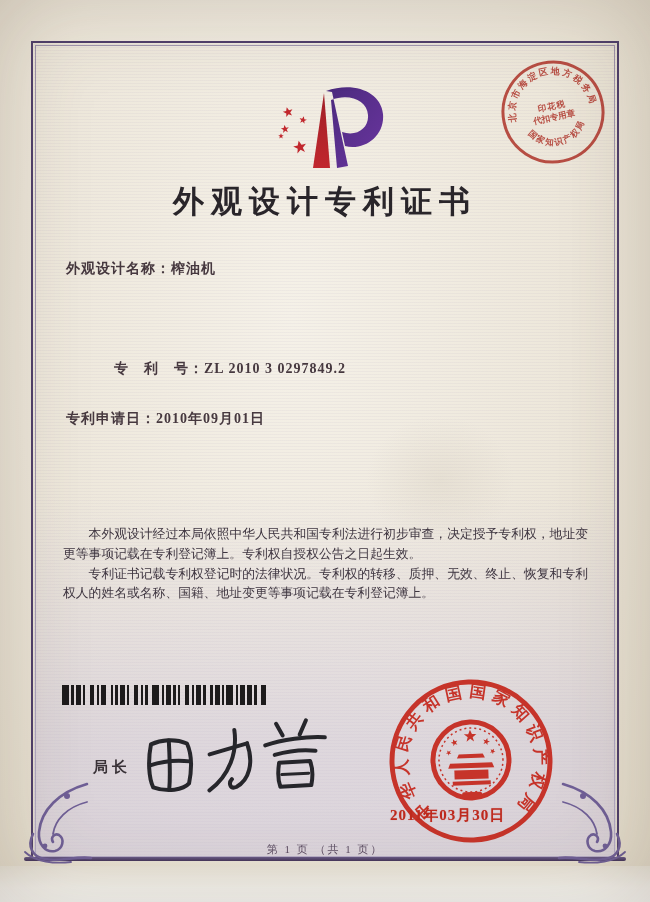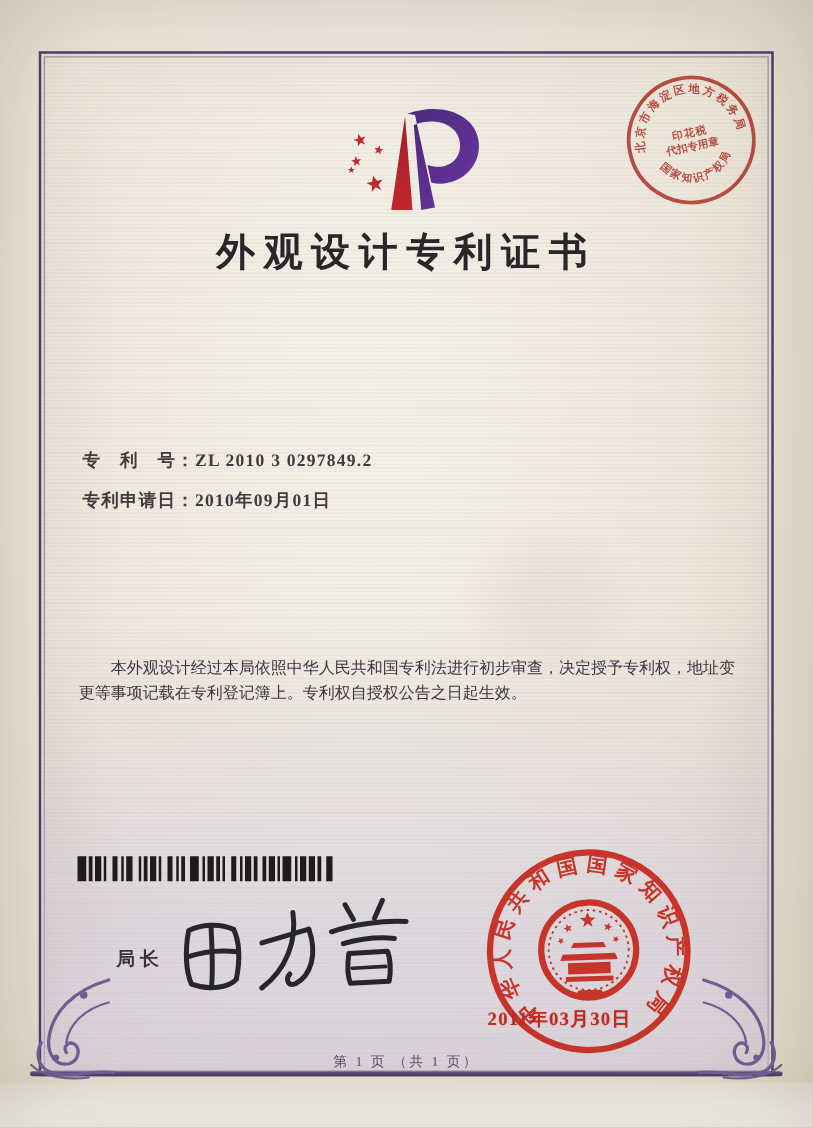--- a/index.html
+++ b/index.html
@@ -35,21 +35,21 @@
   .content{position:absolute;inset:0;z-index:10;}
   .cert-number{position:absolute;left:62px;top:72px;font-size:13px;letter-spacing:2px;color:#4e4150;font-weight:bold;}
   .logo{position:absolute;left:258px;top:84px;width:160px;height:95px;}
   .title{
     position:absolute;left:0;top:181px;width:650px;text-align:center;
     font-size:31px;font-weight:bold;letter-spacing:7px;color:#29252a;
   }
   .field{position:absolute;left:66px;font-size:14px;color:#46383f;letter-spacing:1px;}
   .field .lbl{font-weight:bold;}
   .field .val{font-weight:bold;}
-  .f0{top:260px;} .f1{top:312px;} .f2{top:360px;} .f3{top:392px;} .f4{top:455px;} .f5{top:502px;}
+  .f0{top:260px;} .f1{top:312px;} .f2{top:360px;margin-left:48px;} .f3{top:410px;} .f4{top:455px;} .f5{top:502px;}
   .paragraphs{
     position:absolute;left:63px;top:525px;width:525px;
     font-size:12.8px;line-height:19.8px;color:#3e3540;text-align:justify;
   }
   .paragraphs p{margin:0;text-indent:2em;}
   .barcode{position:absolute;left:62px;top:685px;width:204px;height:20px;display:flex;align-items:stretch;}
   .barcode .b{background:#1d1b1c;}
   .barcode .g{background:transparent;}
   .director-row{position:absolute;left:93px;top:758px;font-size:15px;color:#3a3338;letter-spacing:4px;font-weight:bold;}
   .signature{position:absolute;left:138px;top:716px;width:195px;height:92px;transform:rotate(-3deg);}
@@ -99,29 +99,33 @@
       <use href="#lstar" transform="translate(27,45) scale(0.8) rotate(-8)"></use>
       <use href="#lstar" transform="translate(23,52) scale(0.55)"></use>
       <use href="#lstar" transform="translate(42,63) scale(1.3) rotate(-12)"></use>
     </g>
     <polygon points="66,9 55,84 72,84" fill="url(#redg)"></polygon>
     <path d="M68,7 C96,-3 123,8 125,30 C127,52 106,67 87,62 L84,48 C99,53 111,44 110,31 C109,16 91,9 73,16 L79,84 L90,82 L74,8 Z" fill="url(#purg)"></path>
   </svg>
 
   <div class="title">外观设计专利证书</div>
 
+  <div class="field f0">
+    <span class="lbl">外观设计名称：</span><span class="val">榨油机</span>
+  </div>
   <div class="field f2">
     <span class="lbl">专　利　号：</span><span class="val">ZL 2010 3 0297849.2</span>
   </div>
   <div class="field f3">
     <span class="lbl">专利申请日：</span><span class="val">2010年09月01日</span>
   </div>
 
   <div class="paragraphs">
     <p>本外观设计经过本局依照中华人民共和国专利法进行初步审查，决定授予专利权，地址变更等事项记载在专利登记簿上。专利权自授权公告之日起生效。</p>
+    <p>专利证书记载专利权登记时的法律状况。专利权的转移、质押、无效、终止、恢复和专利权人的姓名或名称、国籍、地址变更等事项记载在专利登记簿上。</p>
   </div>
 
   <div class="barcode" id="barcode">
       <div class="b" style="flex-grow: 3;"></div>
       <div class="g" style="flex-grow: 1;"></div>
       <div class="b" style="flex-grow: 1;"></div>
       <div class="g" style="flex-grow: 1;"></div>
       <div class="b" style="flex-grow: 2;"></div>
       <div class="g" style="flex-grow: 1;"></div>
       <div class="b" style="flex-grow: 1;"></div>

